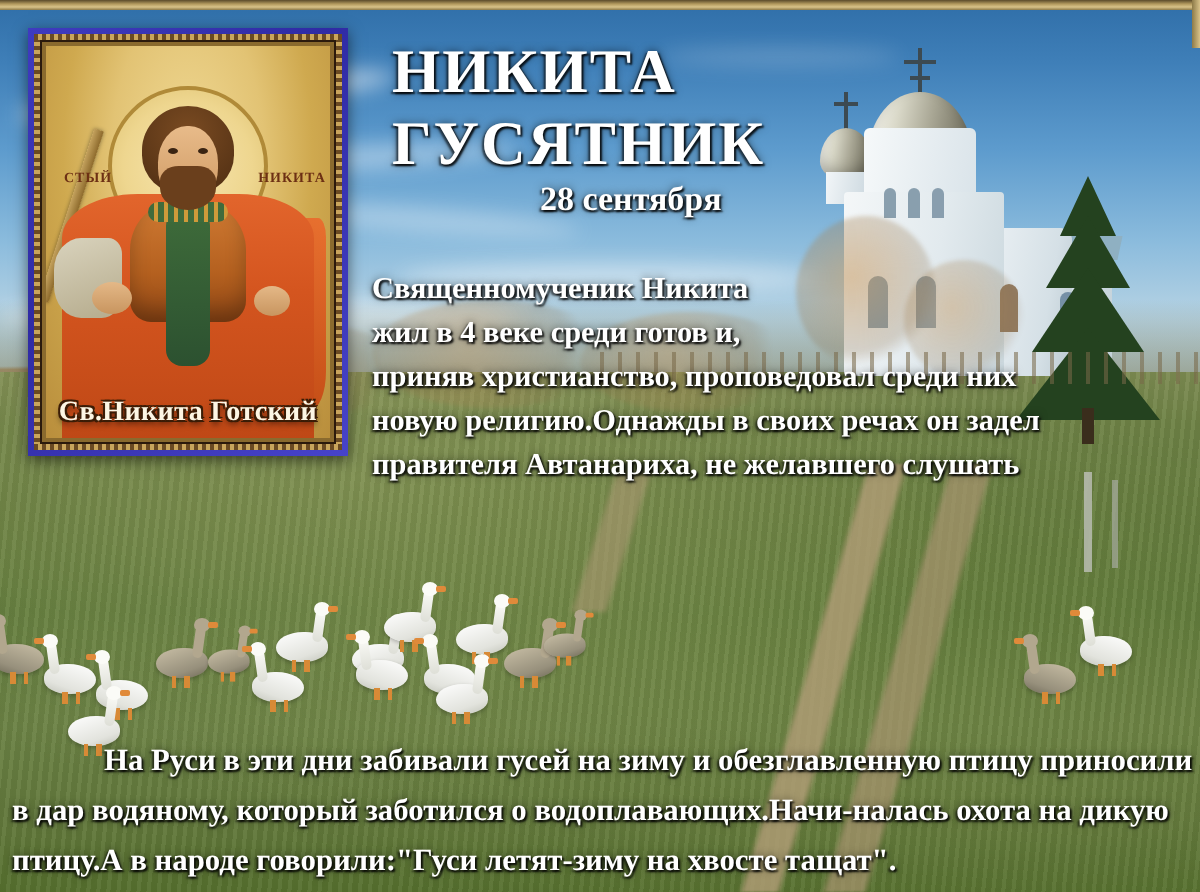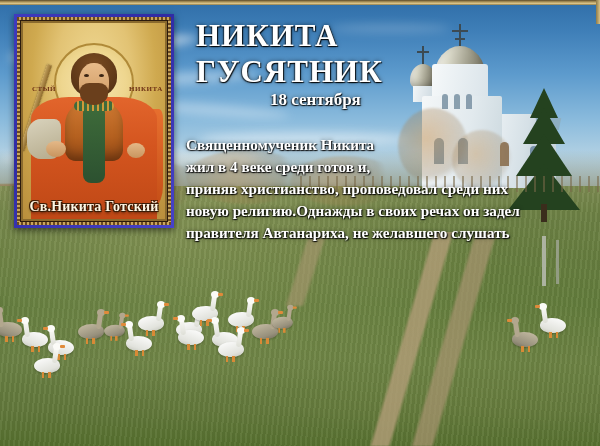--- a/index.html
+++ b/index.html
@@ -581,22 +581,23 @@
       <div class="icon-sign l">СТЫЙ</div>
       <div class="icon-sign r">НИКИТА</div>
     </div>
     <div class="icon-bead"></div>
     <div class="icon-caption">Св.Никита
 Готский</div>
   </div>
 
   <div class="txt title">НИКИТА
 ГУСЯТНИК</div>
-  <div class="txt subtitle">18 сентября</div>
+  <div class="txt subtitle">28 сентября</div>
   <div class="txt para-top">Священномученик Никита
 жил в 4 веке среди готов и,
 приняв христианство, проповедовал среди них
 новую религию.Однажды в своих речах он задел
 правителя Автанариха, не желавшего слушать</div>
+  <div class="txt para-bottom">На Руси в эти дни забивали гусей на зиму и обезглавленную птицу приносили в дар водяному, который заботился о водоплавающих.Начи-налась охота на дикую птицу.А в народе говорили:"Гуси летят-зиму на хвосте тащат".</div>
 
   <div class="edge-top"></div>
   <div class="edge-right"></div>
 </div>
 
 </body></html>

